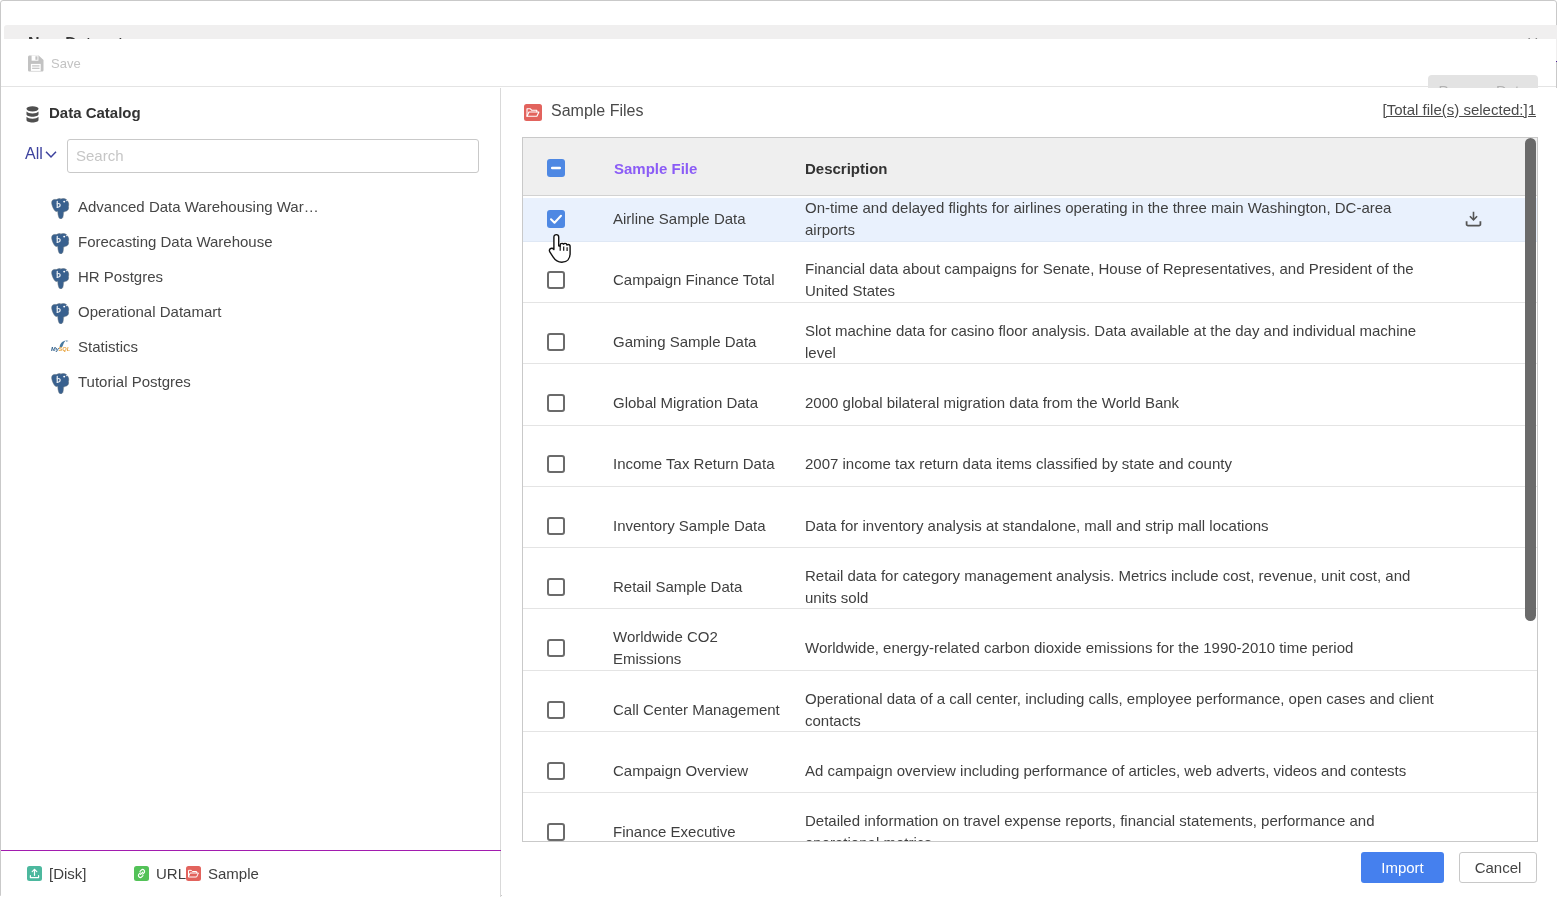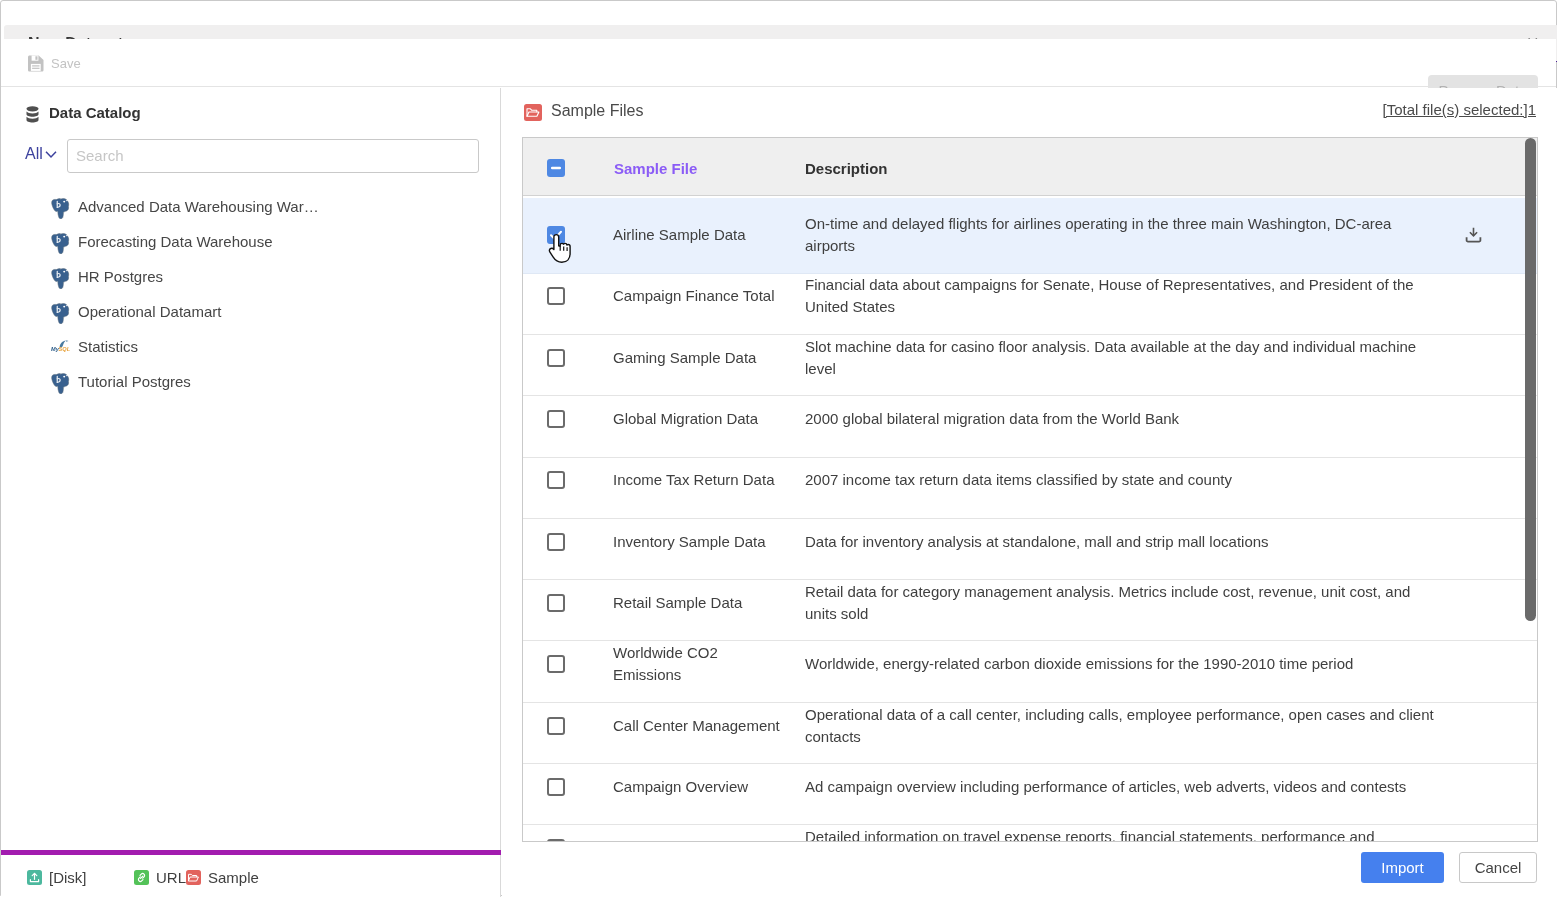--- a/index.html
+++ b/index.html
@@ -16,35 +16,35 @@
 .left { position:absolute; left:0; top:87px; width:500px; height:809px; border-right:1px solid #d9d9d9; background:#fff; }
 .dcicon { position:absolute; left:25px; top:18px; }
 .dctitle { position:absolute; left:48px; top:16px; font-size:15px; font-weight:bold; color:#333; }
 .allrow { position:absolute; left:24px; top:57px; font-size:16px; color:#3d429e; }
 .allchev { position:absolute; left:44px; top:62px; }
 .search { position:absolute; left:66px; top:51px; width:412px; height:34px; border:1px solid #c9c9c9; border-radius:3px; font-size:15px; color:#c6c6c6; padding-left:8px; line-height:32px; background:#fff; }
 .catlist { position:absolute; left:0; top:101px; width:500px; }
 .catitem { position:relative; height:35px; }
 .catitem .cicon { position:absolute; left:50px; top:9px; }
 .catitem .ctxt { position:absolute; left:77px; top:9px; font-size:15px; color:#464646; }
-.lfooter { position:absolute; left:0; top:762px; width:500px; height:47px; border-top:5px solid #a21caf; }
+.lfooter { position:absolute; left:0; top:762px; width:500px; height:47px; border-top:1px solid #a21caf; }
 .fitem { position:absolute; top:15px; height:16px; }
 .fitem svg { vertical-align:top; display:inline-block; }
 .fitem span { font-size:15px; color:#3f3f3f; margin-left:7px; vertical-align:top; line-height:16px; display:inline-block; }
 .right { position:absolute; left:501px; top:87px; width:1056px; height:809px; background:#fff; }
 .sfhead { position:absolute; left:22px; top:16px; }
 .sftitle { position:absolute; left:49px; top:14px; font-size:16px; color:#4a4a4a; }
 .total { position:absolute; right:22px; top:13px; font-size:15px; color:#4a4a4a;text-decoration:underline; }
 .tbl { position:absolute; left:20px; top:49px; width:1016px; height:705px; border:1px solid #c9c9c9; overflow:hidden; background:#fff; }
 .thead { position:absolute; left:0; top:0; width:100%; height:58px; background:#efefef; border-bottom:1px solid #d2d2d2; }
 .th1 { position:absolute; left:91px; top:22px; font-size:15px; font-weight:bold; color:#8b5cf6; }
 .th2 { position:absolute; left:282px; top:22px; font-size:15px; font-weight:bold; color:#333; }
 .cb { position:absolute; left:24px; width:18px; height:18px; border:2px solid #6b6b6b; border-radius:3px; background:#fff; }
 .cbblue { position:absolute; left:24px; width:18px; height:18px; border-radius:3px; background:#4e88e3; }
-.row { position:absolute; left:0; width:100%; height:76px; border-bottom:1px solid #e4e4e4; }
+.row { position:absolute; left:0; width:100%; height:44px; border-bottom:1px solid #e4e4e4; }
 .rname { position:absolute; left:90px; width:172px; font-size:15px; color:#3f3f3f; line-height:22px; }
 .rdesc { position:absolute; left:282px; width:634px; font-size:15px; color:#3f3f3f; line-height:22px; }
 .vcent { top:50%; transform:translateY(-50%); }
 .thumb { position:absolute; left:1002px; top:0px; width:11px; height:483px; background:#6a6a6a; border-radius:6px; }
 .importbtn { position:absolute; left:859px; top:764px; width:83px; height:31px; background:#4580ee; border-radius:3px; color:#fff; font-size:15px; text-align:center; line-height:31px; }
 .cancelbtn { position:absolute; left:957px; top:764px; width:78px; height:31px; background:#fff; border:1px solid #c8c8c8; border-radius:3px; color:#444; font-size:15px; text-align:center; line-height:29px; }
 </style>
 </head>
 <body>
 <div class="dialog">

